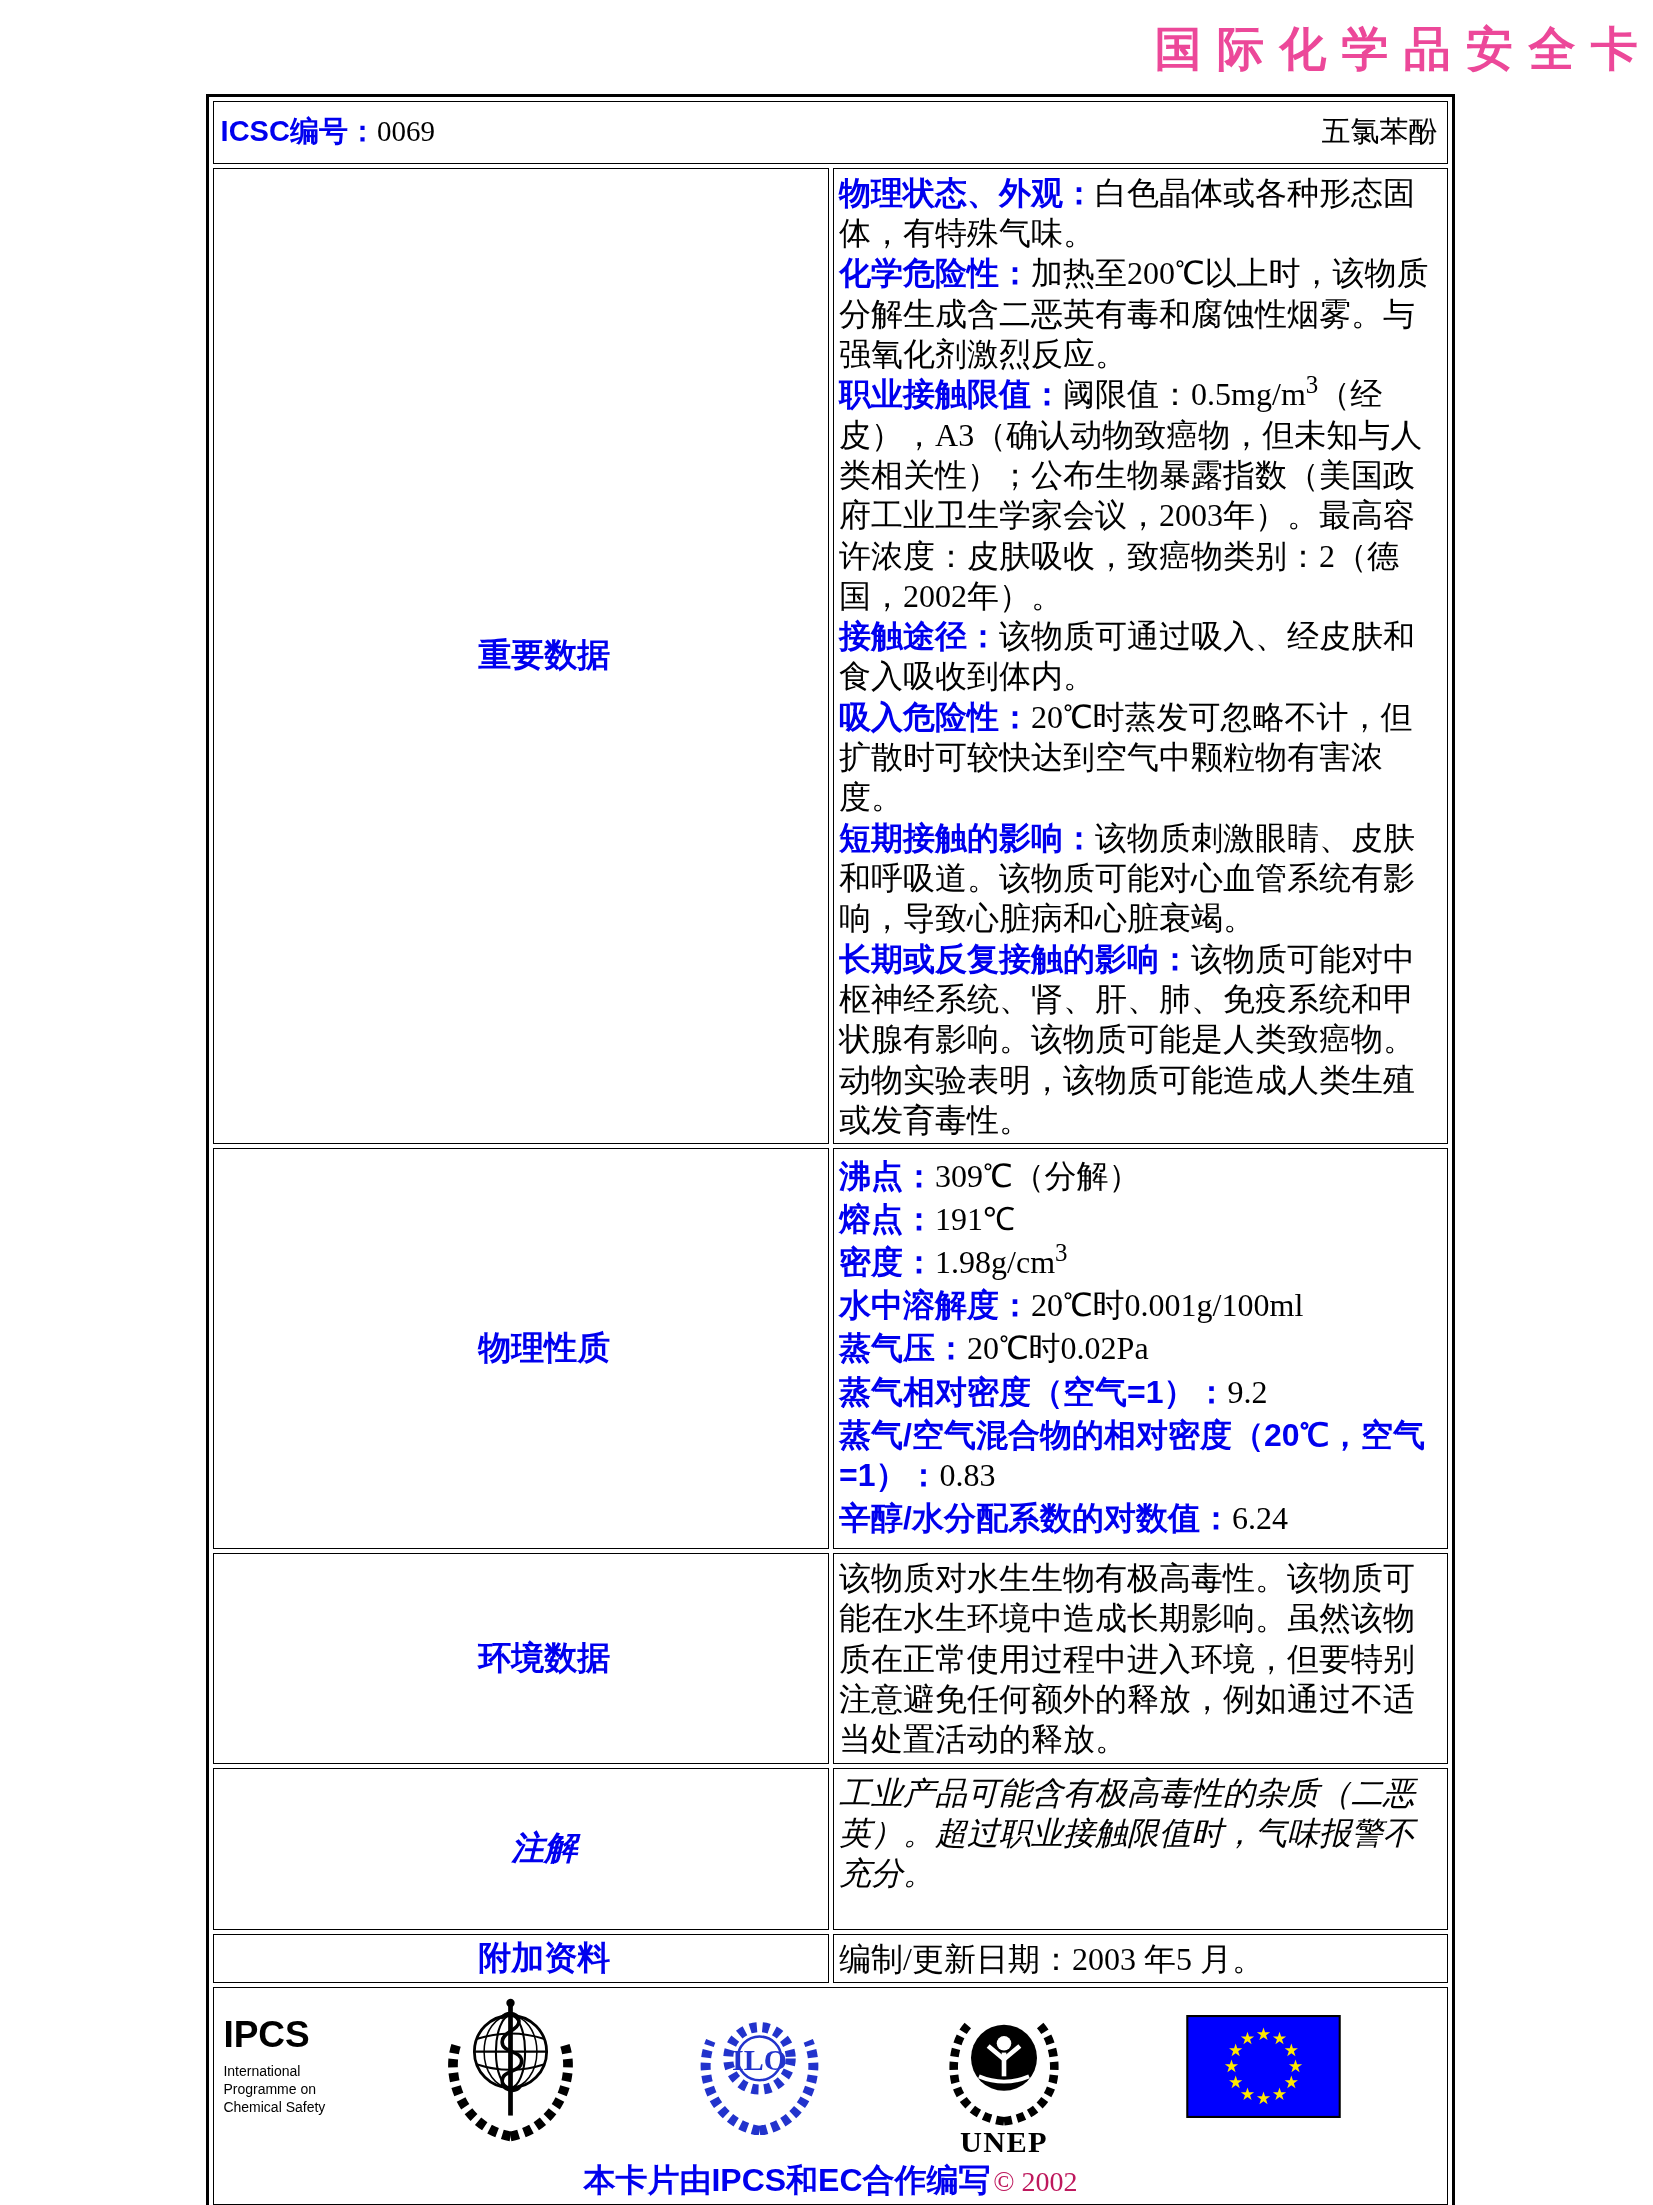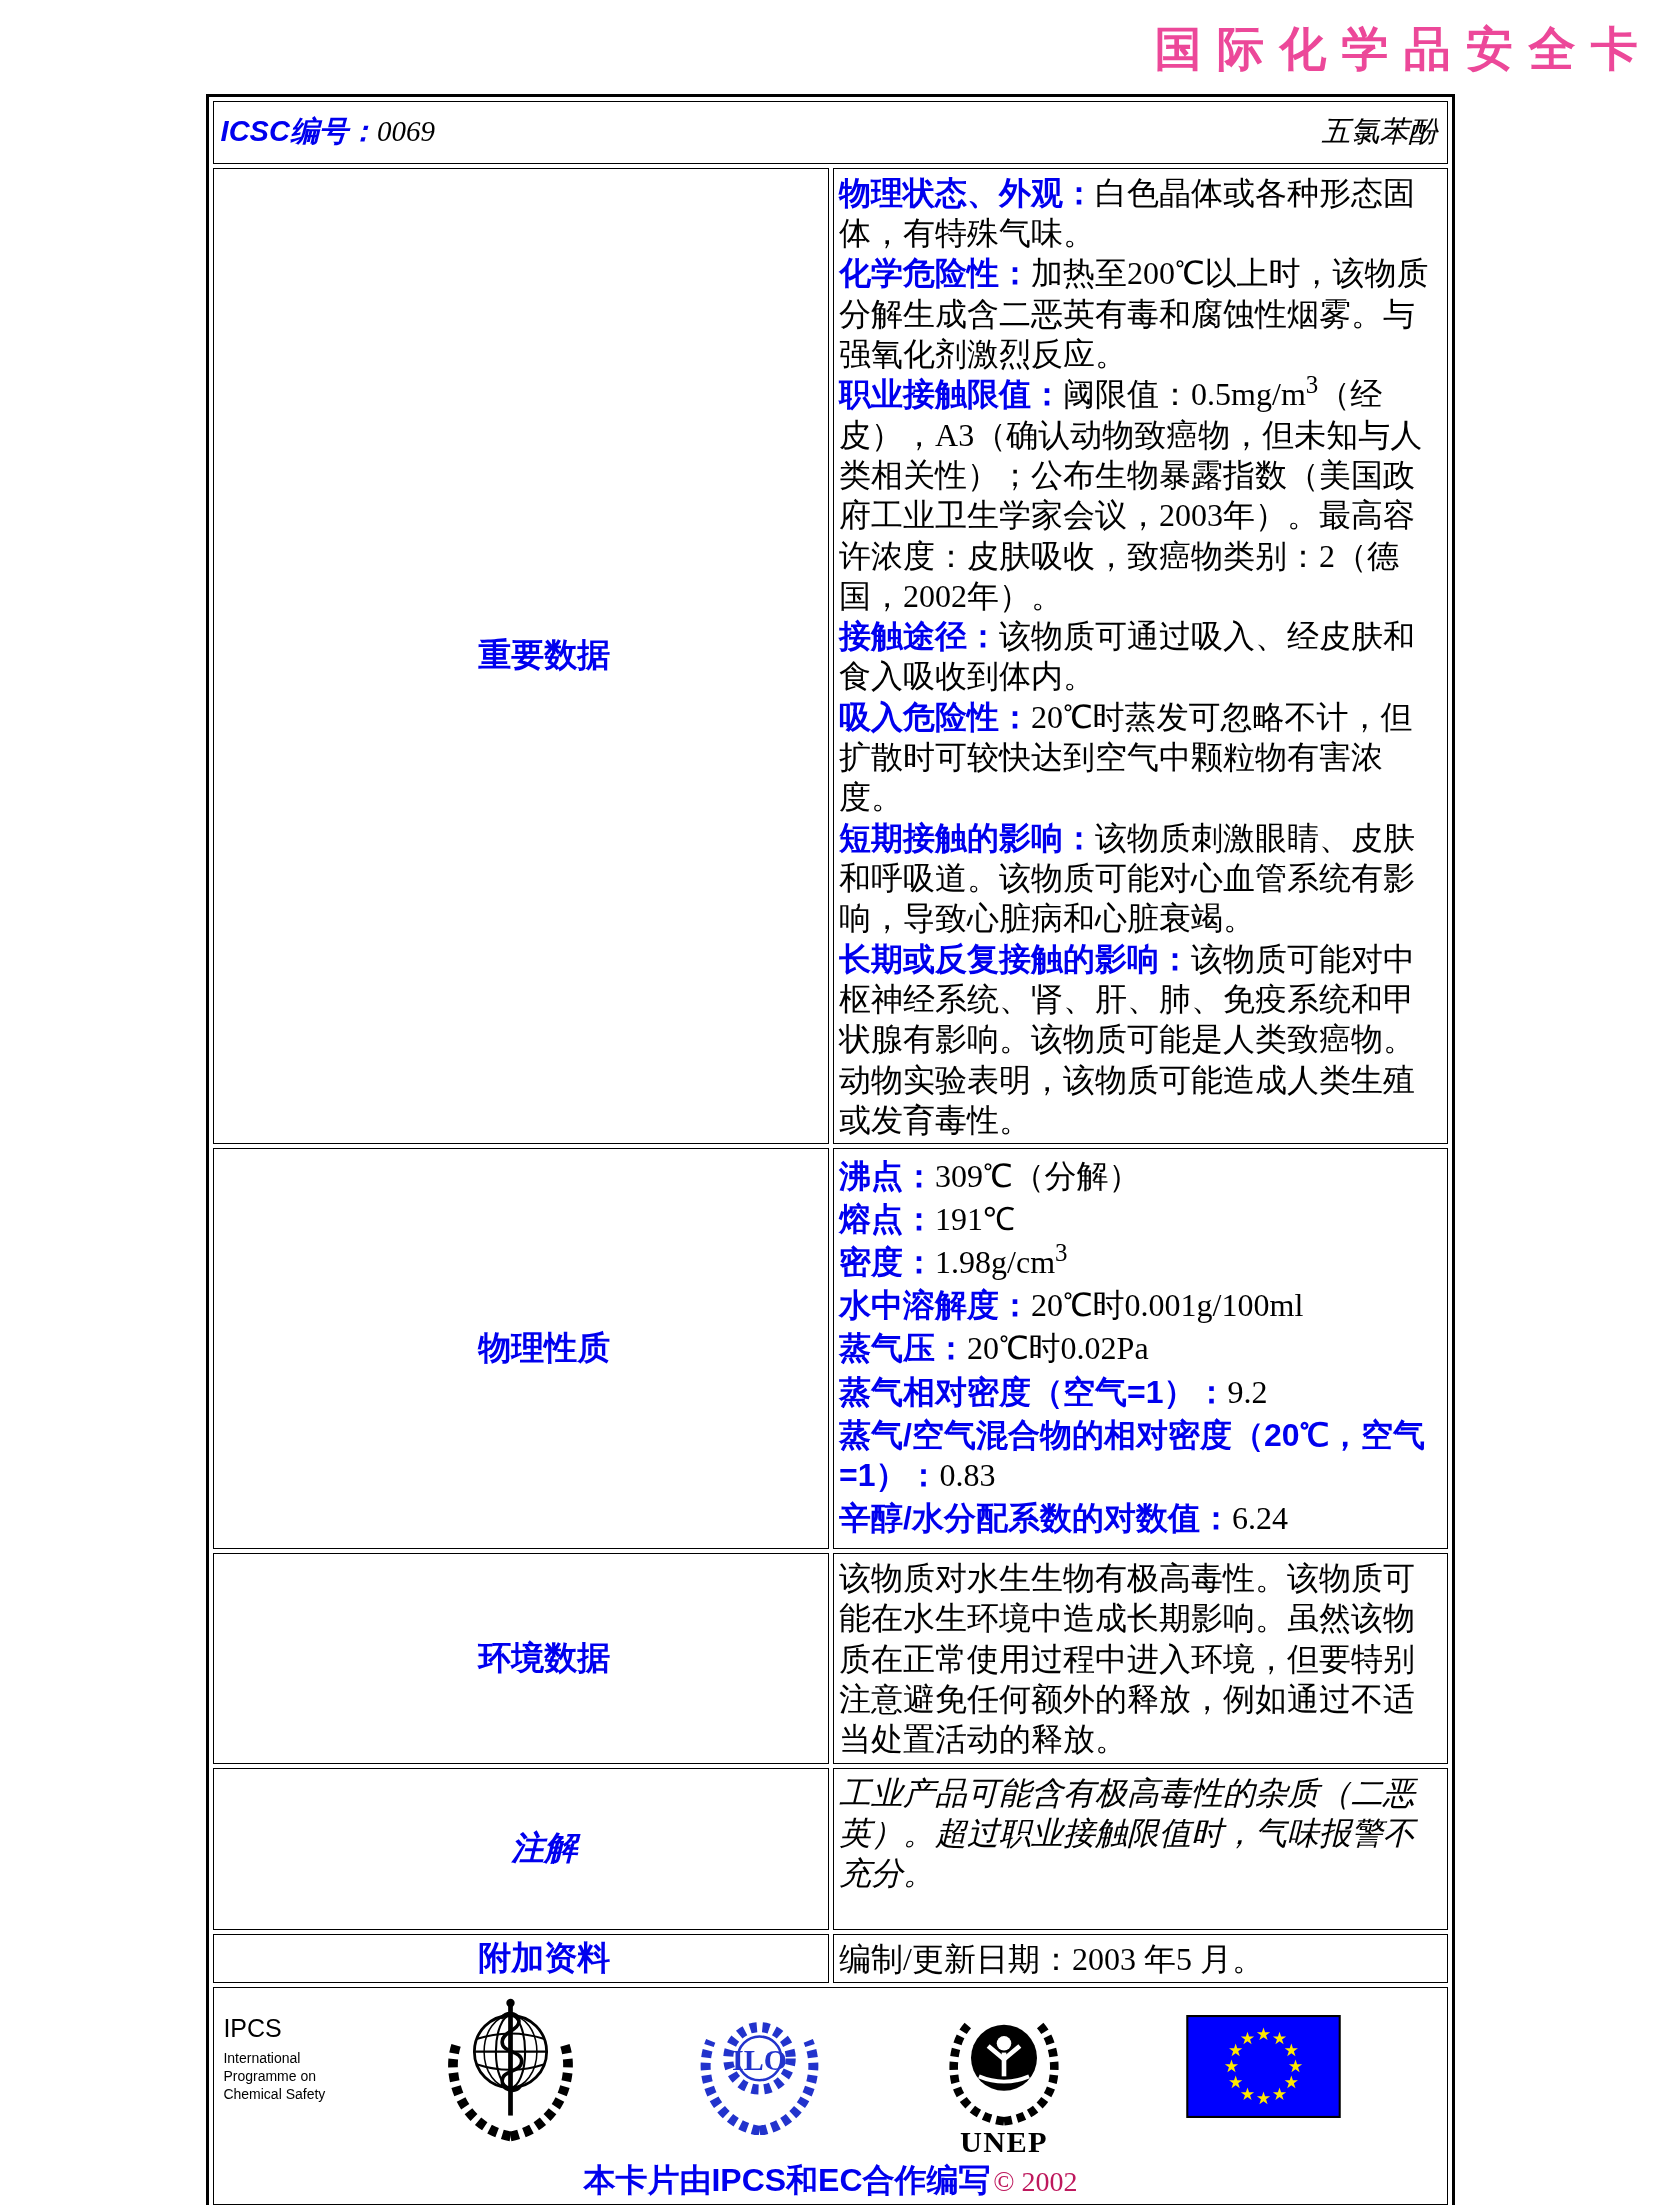--- a/index.html
+++ b/index.html
@@ -28,26 +28,26 @@
 
   tr.r1 td{height:59px;}
   tr.r2 td{height:736px;}
   tr.r3 td{height:392px;}
   tr.r4 td{height:110px;}
   tr.r5 td{height:153px;font-style:italic;}
   tr.r6 td{height:39px;}
   tr.r7 td{height:191px;}
 
   .hdr{display:flex;justify-content:space-between;align-items:center;
-       height:59px;padding:0 8.4px 0 5.6px;font-size:29px;font-style:italic;}
+       height:59px;padding:0 8.4px 0 5.6px;font-size:29px;}
 
   .logos{display:flex;justify-content:space-between;align-items:flex-start;
          padding:7px 105px 0 8.4px;}
   .ipcs{font-family:"Liberation Sans",sans-serif;margin-top:18px;}
-  .ipcs .acr{font-weight:normal;font-size:25px;margin-bottom:7px;}
+  .ipcs .acr{font-weight:bold;font-size:37px;margin-bottom:7px;}
   .ipcs .ln{font-size:14px;line-height:1.28;}
   .logo-who{margin-top:0;}
   .logo-ilo{margin-top:7px;}
   .logo-unep{margin-top:1.4px;}
   .logo-eu{margin-top:19.5px;}
   .credit{text-align:center;margin-top:1.4px;}
   .credit .cred-cn{font-size:32px;}
   .credit .copy{color:#be185d;font-size:28px;}
 </style>
 </head>

